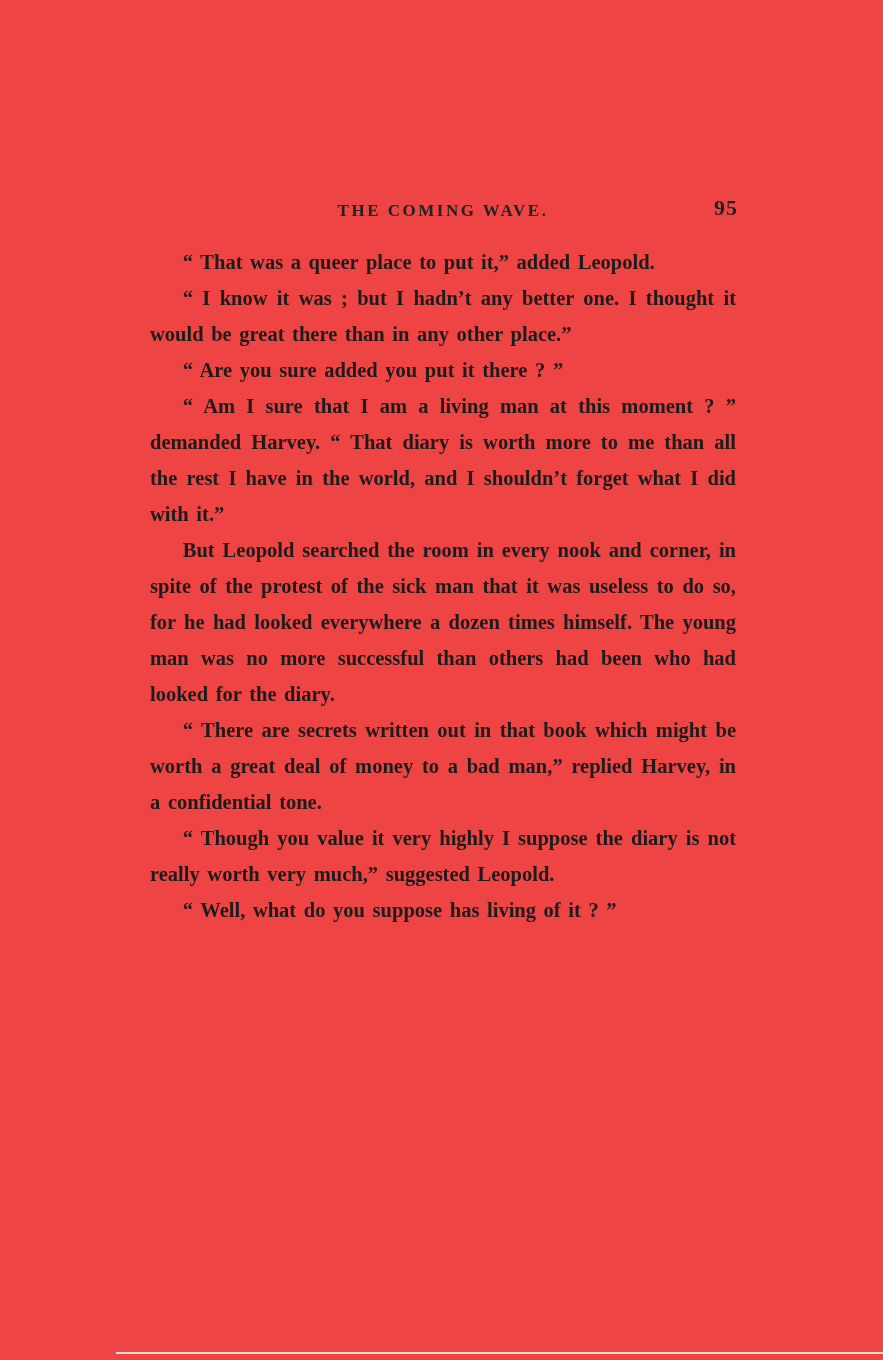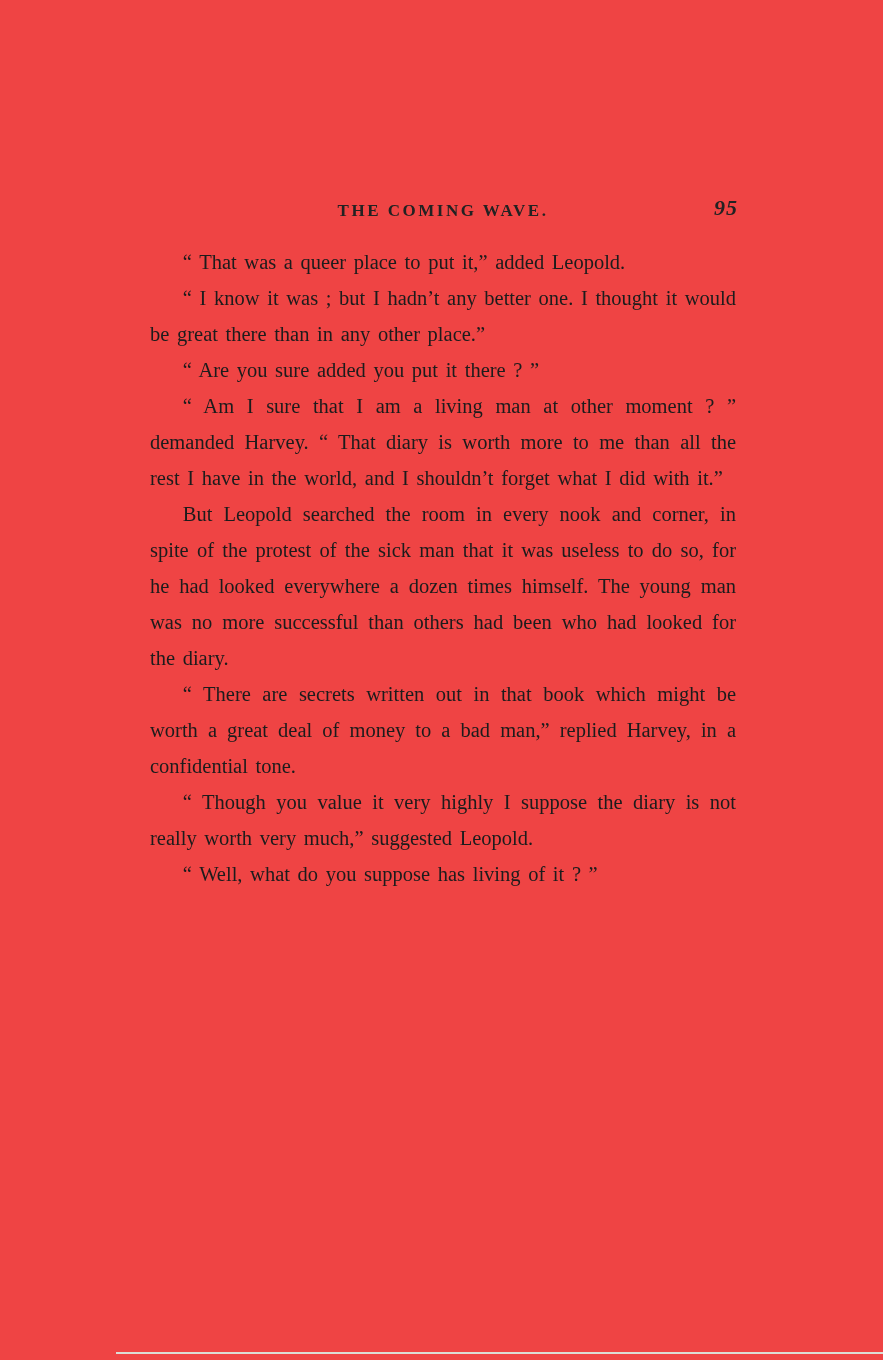--- a/index.html
+++ b/index.html
@@ -38,30 +38,30 @@
     color: #222;
   }
   .page-number {
     position: absolute;
     right: -2px;
     top: -3px;
     font-size: 22px;
     font-weight: bold;
     letter-spacing: 1px;
     color: #222;
-    font-style: italic;
   }
   .body-text p {
     margin: 0;
     text-indent: 1.6em;
     text-align: justify;
     font-size: 20.5px;
     line-height: 36px;
     word-spacing: 2.5px;
     color: #1c1c1c;
+    font-weight: bold;
   }
   .scan-edge {
     position: absolute;
     left: 116px;
     right: 0;
     bottom: 6px;
     height: 2px;
     background: #dcdcd4;
   }
 </style>
@@ -73,21 +73,21 @@
 
     <div class="page-header">
       <span class="running-title">THE COMING WAVE.</span>
       <span class="page-number">95</span>
     </div>
 
     <div class="body-text">
       <p>“ That was a queer place to put it,” added Leopold.</p>
       <p>“ I know it was ; but I hadn’t any better one. I thought it would be great there than in any other place.”</p>
       <p>“ Are you sure added you put it there ? ”</p>
-      <p>“ Am I sure that I am a living man at other moment ? ” demanded Harvey. “ That diary is worth more to me than all the rest I have in the world, and I shouldn’t forget what I did with it.”</p>
+      <p>“ Am I sure that I am a living man at this moment ? ” demanded Harvey. “ That diary is worth more to me than all the rest I have in the world, and I shouldn’t forget what I did with it.”</p>
       <p>But Leopold searched the room in every nook and corner, in spite of the protest of the sick man that it was useless to do so, for he had looked everywhere a dozen times himself. The young man was no more successful than others had been who had looked for the diary.</p>
       <p>“ There are secrets written out in that book which might be worth a great deal of money to a bad man,” replied Harvey, in a confidential tone.</p>
       <p>“ Though you value it very highly I suppose the diary is not really worth very much,” suggested Leopold.</p>
       <p>“ Well, what do you suppose has living of it ? ”</p>
     </div>
 
   </div>
   <div class="scan-edge"></div>
 </div>
 

